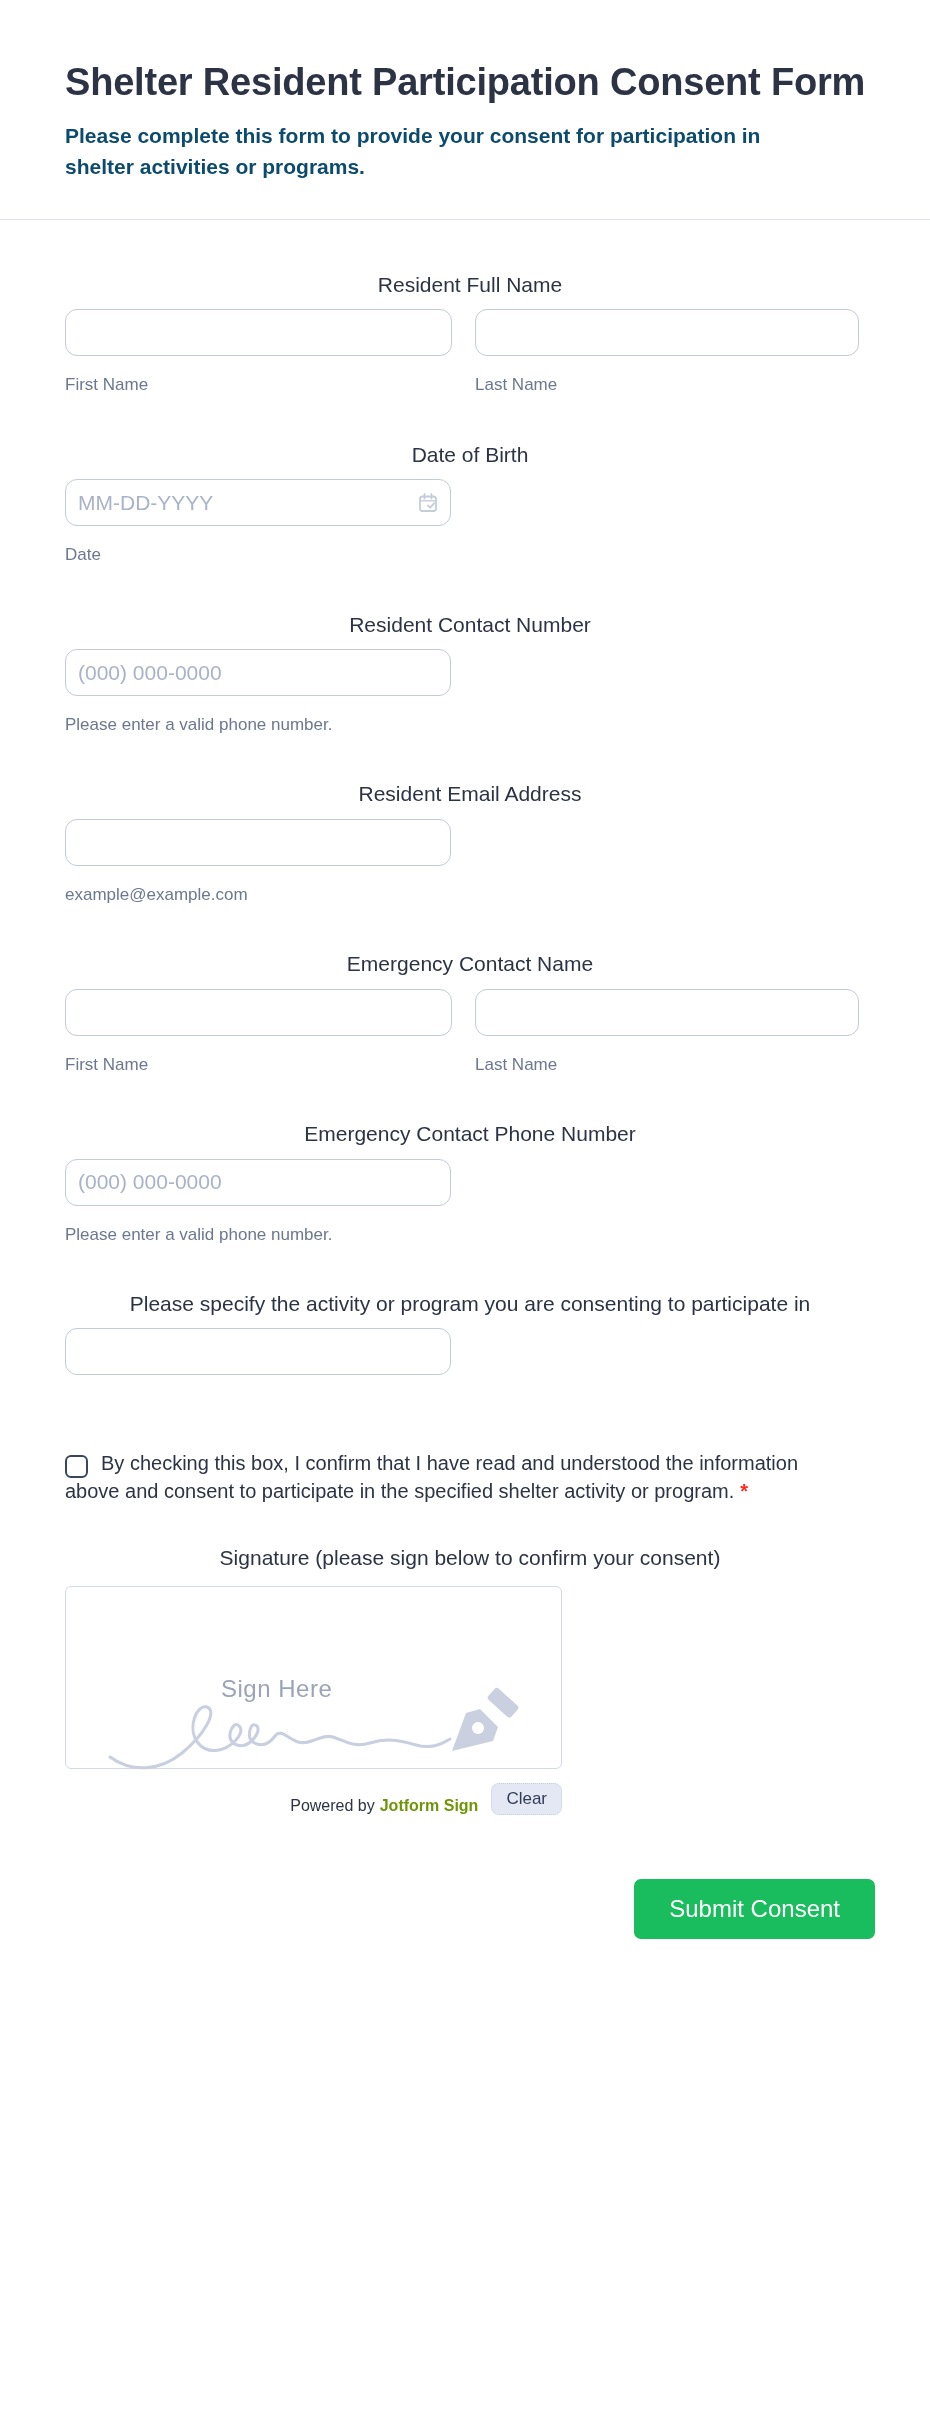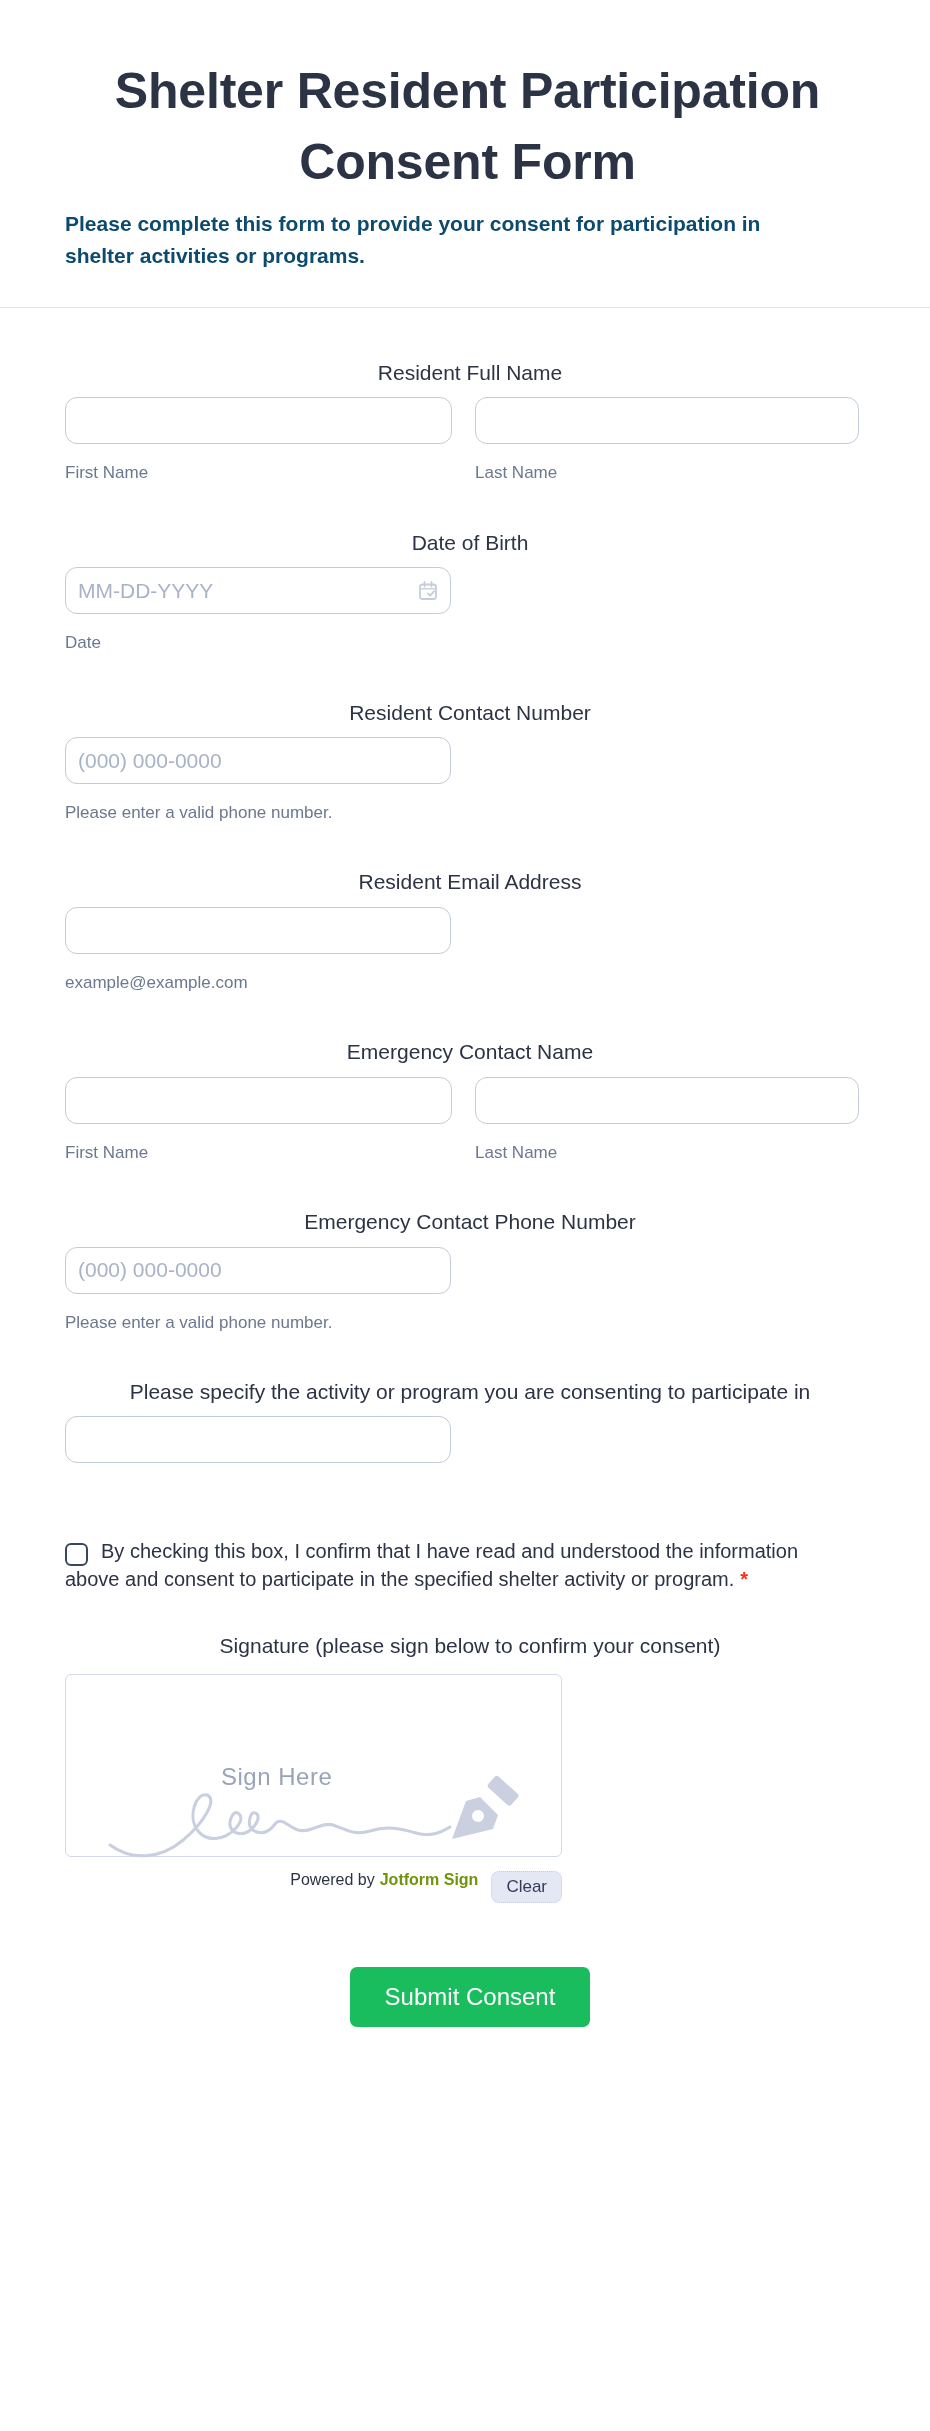--- a/index.html
+++ b/index.html
@@ -8,23 +8,22 @@
     font-family:"Liberation Sans","DejaVu Sans",sans-serif;
     color:#2c3345;
     -webkit-font-smoothing:antialiased;
   }
   .page{width:930px;background:#fff;}
 
   
   .form-header{padding:56px 60px 36px 65px;}
   .form-title{
     margin:0;max-width:820px;
-    font-size:50px;font-weight:700;line-height:1.42;color:#2c3345;
+    font-size:38px;font-weight:700;line-height:1.42;color:#2c3345;
     letter-spacing:-0.2px;
-    text-align:center;
   }
   .form-subtitle{
     margin:10px 0 0;max-width:750px;
     font-size:21px;line-height:1.5;color:#0c4a6e;font-weight:700;
   }
   .header-divider{border:none;border-top:1px solid #dfe3ec;margin:0;height:0;}
 
   
   .form-body{padding:50px 55px 0 65px;}
   .q{margin-bottom:44px;}
@@ -73,32 +72,32 @@
     position:relative;box-sizing:border-box;
     width:497px;height:183px;margin-top:12px;
     border:1px solid #d3d9e8;border-radius:6px;background:#fff;cursor:crosshair;
   }
   .sign-here{
     position:absolute;left:155px;top:88px;
     font-size:24px;color:#9aa3b8;letter-spacing:0.5px;
   }
   .squiggle-svg{position:absolute;left:38px;top:78px;display:block;}
   .powered-row{
-    width:497px;display:flex;justify-content:flex-end;align-items:flex-start;
+    width:497px;display:flex;justify-content:flex-end;align-items:flex-end;
     margin-top:14px;gap:13px;
   }
   .powered-text{font-size:16px;color:#2c3345;}
   .powered-brand{font-size:16px;color:#6f9408;font-weight:700;margin-left:5px;}
   .clear-btn{
     background:#e4e8f5;border:1px dotted #c5cde4;border-radius:8px;
     font-family:inherit;font-size:17px;color:#333c57;padding:5px 14px;cursor:pointer;
   }
 
   
-  .submit-row{display:flex;justify-content:center;margin:64px 0 45px;}
+  .submit-row{display:flex;justify-content:flex-end;margin:64px 0 45px;}
   .submit-btn{
     background:#1abd5d;color:#ffffff;border:none;border-radius:7px;
     font-family:inherit;font-size:24px;font-weight:500;
     height:60px;padding:0 35px;cursor:pointer;
   }
 </style>
 </head>
 <body>
 
 <div class="page">

